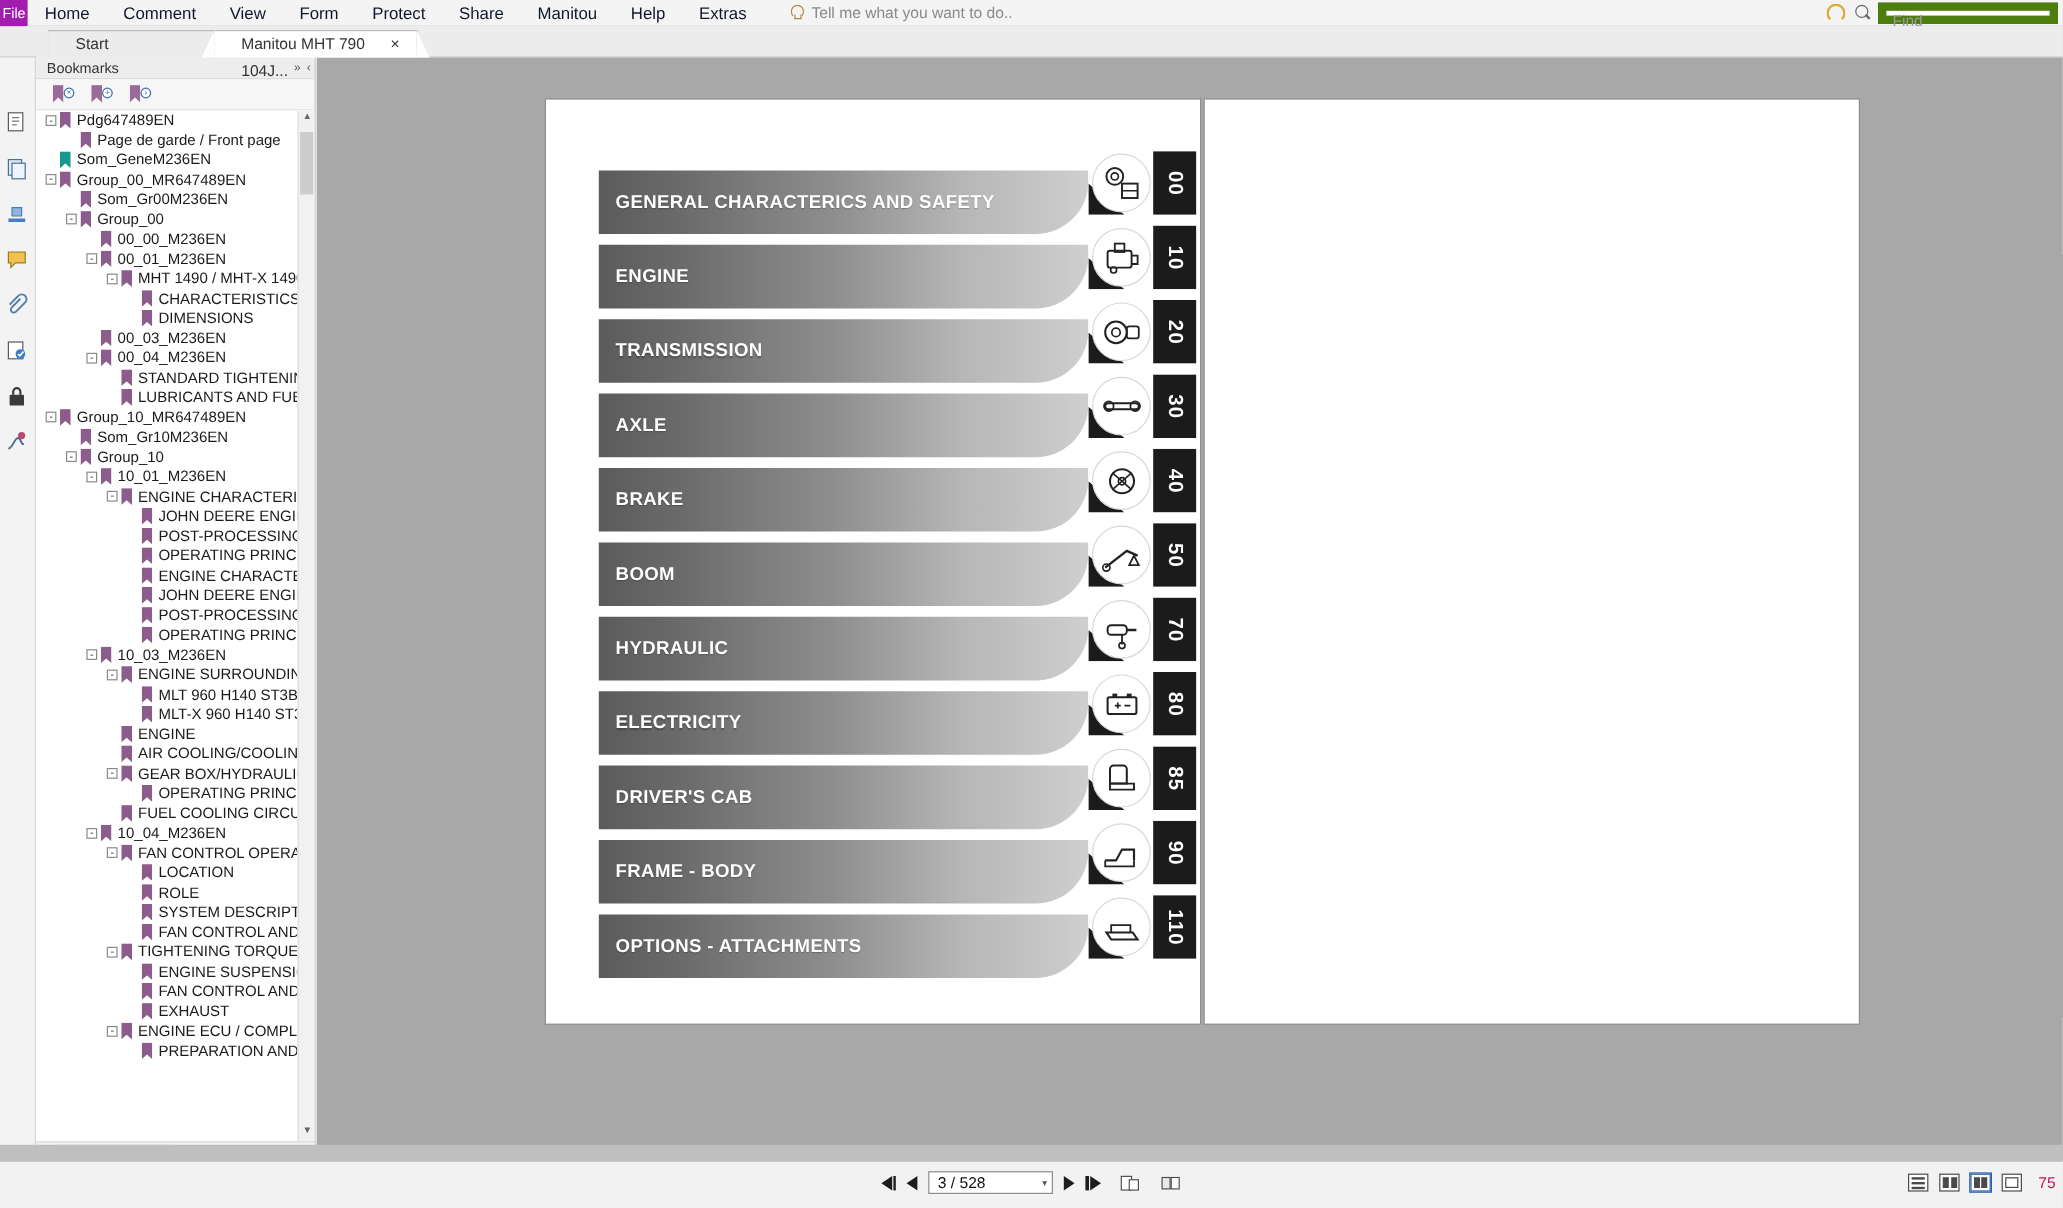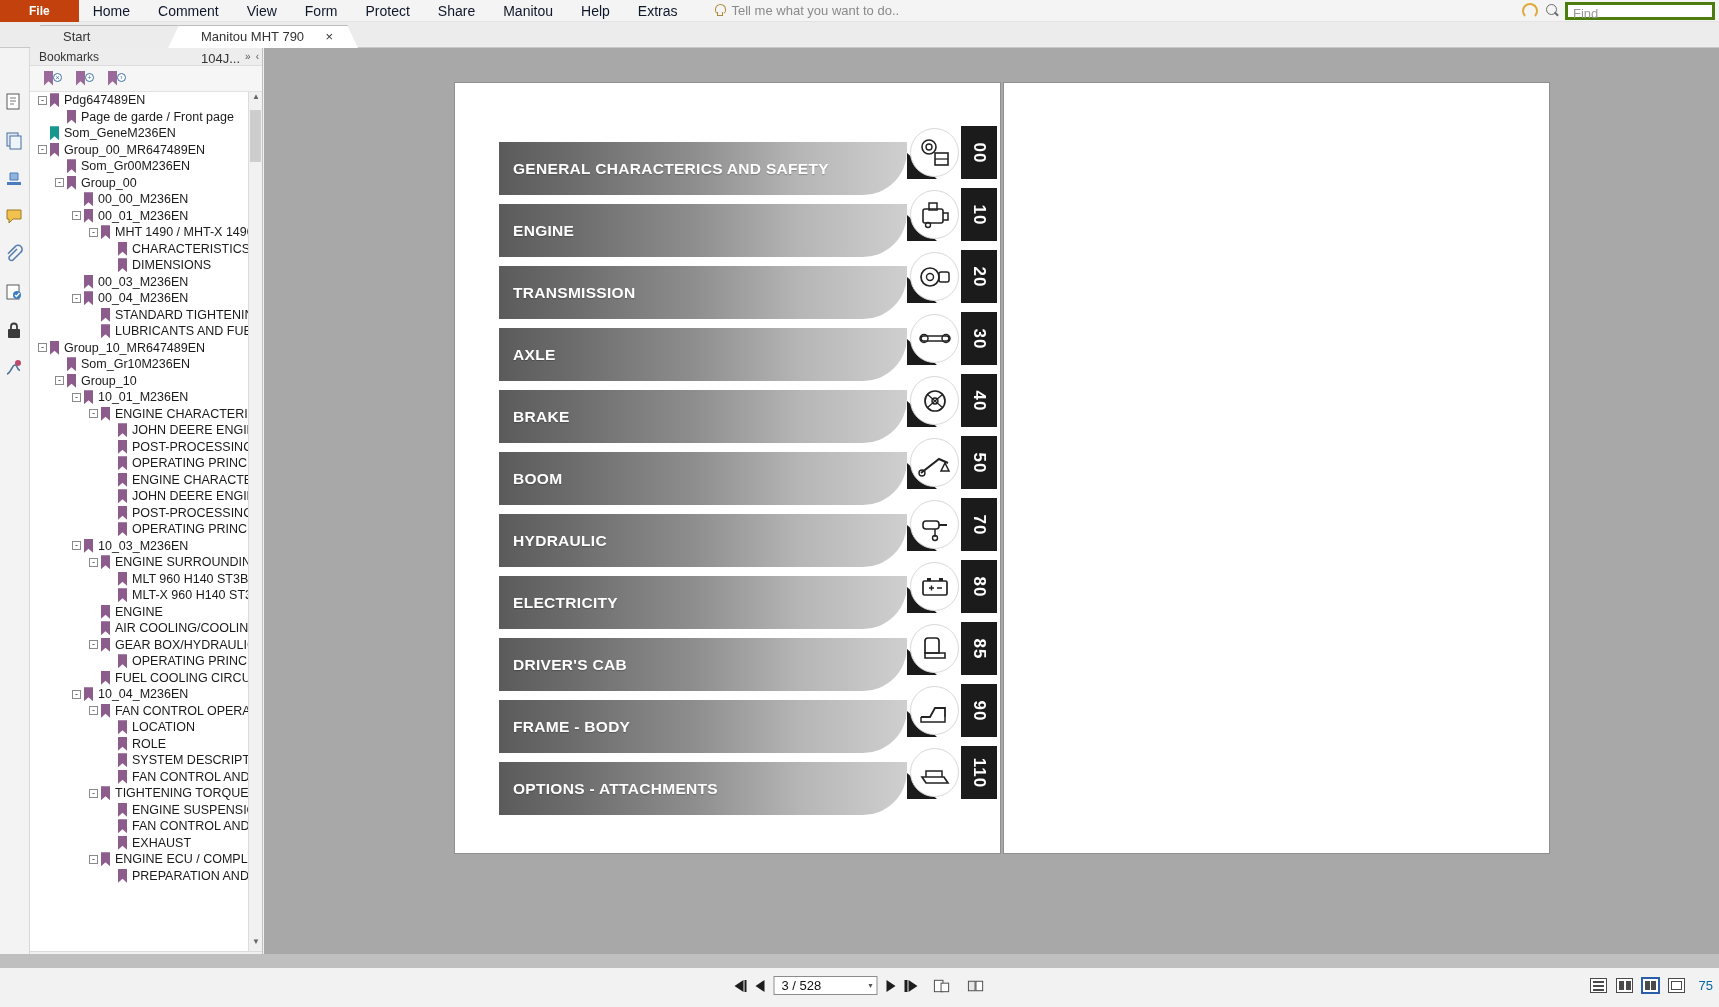--- a/index.html
+++ b/index.html
@@ -13,31 +13,31 @@
   }
 
   
   #menubar {
     height:22px; background:#f4f4f4;
     display:flex; align-items:center;
     border-bottom:1px solid #e3e3e3;
     position:relative;
   }
   .mi { padding:0 14px; line-height:22px; height:22px; font-size:14px; color:#0f172a; cursor:default; white-space:nowrap;}
-  .mi.file { background:#c2410c; color:#fff; padding:0 29px; font-size:12px;font-weight:bold; }
+  .mi.file { background:#a21caf; color:#fff; padding:0 2px; font-size:12px; }
   #tellme { display:flex; align-items:center; gap:7px; margin-left:22px; color:#8a8a8a; font-size:13px;}
   #tellme .bulb { width:11px;height:13px; display:inline-block; position:relative;}
   #tellme .bulb:before{content:"";position:absolute;left:1px;top:0;width:9px;height:9px;border:1.3px solid #b08a3a;border-radius:50% 50% 45% 45%;border-bottom-color:transparent;}
   #tellme .bulb:after{content:"";position:absolute;left:3.5px;top:8px;width:4px;height:3px;border-left:1.3px solid #b08a3a;border-right:1.3px solid #b08a3a;border-bottom:1.3px solid #b08a3a;}
   #menuright { margin-left:auto; display:flex; align-items:center; gap:6px; padding-right:4px;}
   .circ-icon{ width:16px;height:16px;border:2.5px solid #e0a93b;border-radius:50%;border-bottom-color:transparent; display:inline-block;}
   .srch-icon{ width:15px;height:15px; position:relative; display:inline-block;}
   .srch-icon:before{content:"";position:absolute;left:2px;top:1px;width:9px;height:9px;border:1.6px solid #6b6b6b;border-radius:50%;}
   .srch-icon:after{content:"";position:absolute;left:10px;top:10px;width:5px;height:1.6px;background:#6b6b6b;transform:rotate(45deg);}
-  #findbox{ width:150px;height:18px;border:3px solid #4d7c0f;background:#fff;
+  #findbox{ width:150px;height:18px;border:7px solid #4d7c0f;background:#fff;
             font-size:13px;color:#9a9a9a;padding:0 5px;line-height:17px;}
 
   
   #tabstrip{ height:26px; background:#ececec; position:relative;
              border-bottom:1px solid #c8c8c8; }
   .tab{
     position:absolute; top:3px; height:23px; line-height:22px;
     font-size:13px; color:#333; padding:0 18px 0 22px;
     background:#ececec; border:1px solid #bcbcbc; border-bottom:none;
     border-radius:0; cursor:default;
@@ -176,21 +176,21 @@
   }
   #pagefield .caret{font-size:8px;color:#555;}
   .side-ico{ width:19px;height:16px;position:relative;cursor:pointer;margin-left:6px;}
   #stat-right{ position:absolute; right:6px; top:10px; display:flex; align-items:center; gap:9px;}
   .vmode{ width:17px;height:15px;border:1.4px solid #4a4a4a;position:relative;cursor:pointer;background:#fff;}
   .vmode.sel{ border-color:#2b5ea8; box-shadow:0 0 0 1px #2b5ea8; }
   .vmode.m1:after{content:"";position:absolute;left:2px;top:2px;right:2px;height:2px;background:#4a4a4a;box-shadow:0 4px 0 #4a4a4a,0 8px 0 #4a4a4a;}
   .vmode.m2:after{content:"";position:absolute;left:2px;top:2px;bottom:2px;width:5px;background:#4a4a4a;box-shadow:7px 0 0 #4a4a4a;}
   .vmode.m3:after{content:"";position:absolute;left:2px;top:2px;bottom:2px;width:5px;background:#4a4a4a;box-shadow:6px 0 0 #4a4a4a;}
   .vmode.m4:after{content:"";position:absolute;left:2px;top:2px;right:2px;bottom:2px;border:1px solid #4a4a4a;}
-  #zoomlabel{ font-size:13px;color:#0369a1; margin-left:5px;}
+  #zoomlabel{ font-size:13px;color:#be185d; margin-left:5px;}
 </style>
 </head>
 <body>
 
 <div id="menubar">
   <div class="mi file">File</div>
   <div class="mi">Home</div>
   <div class="mi">Comment</div>
   <div class="mi">View</div>
   <div class="mi">Form</div>

